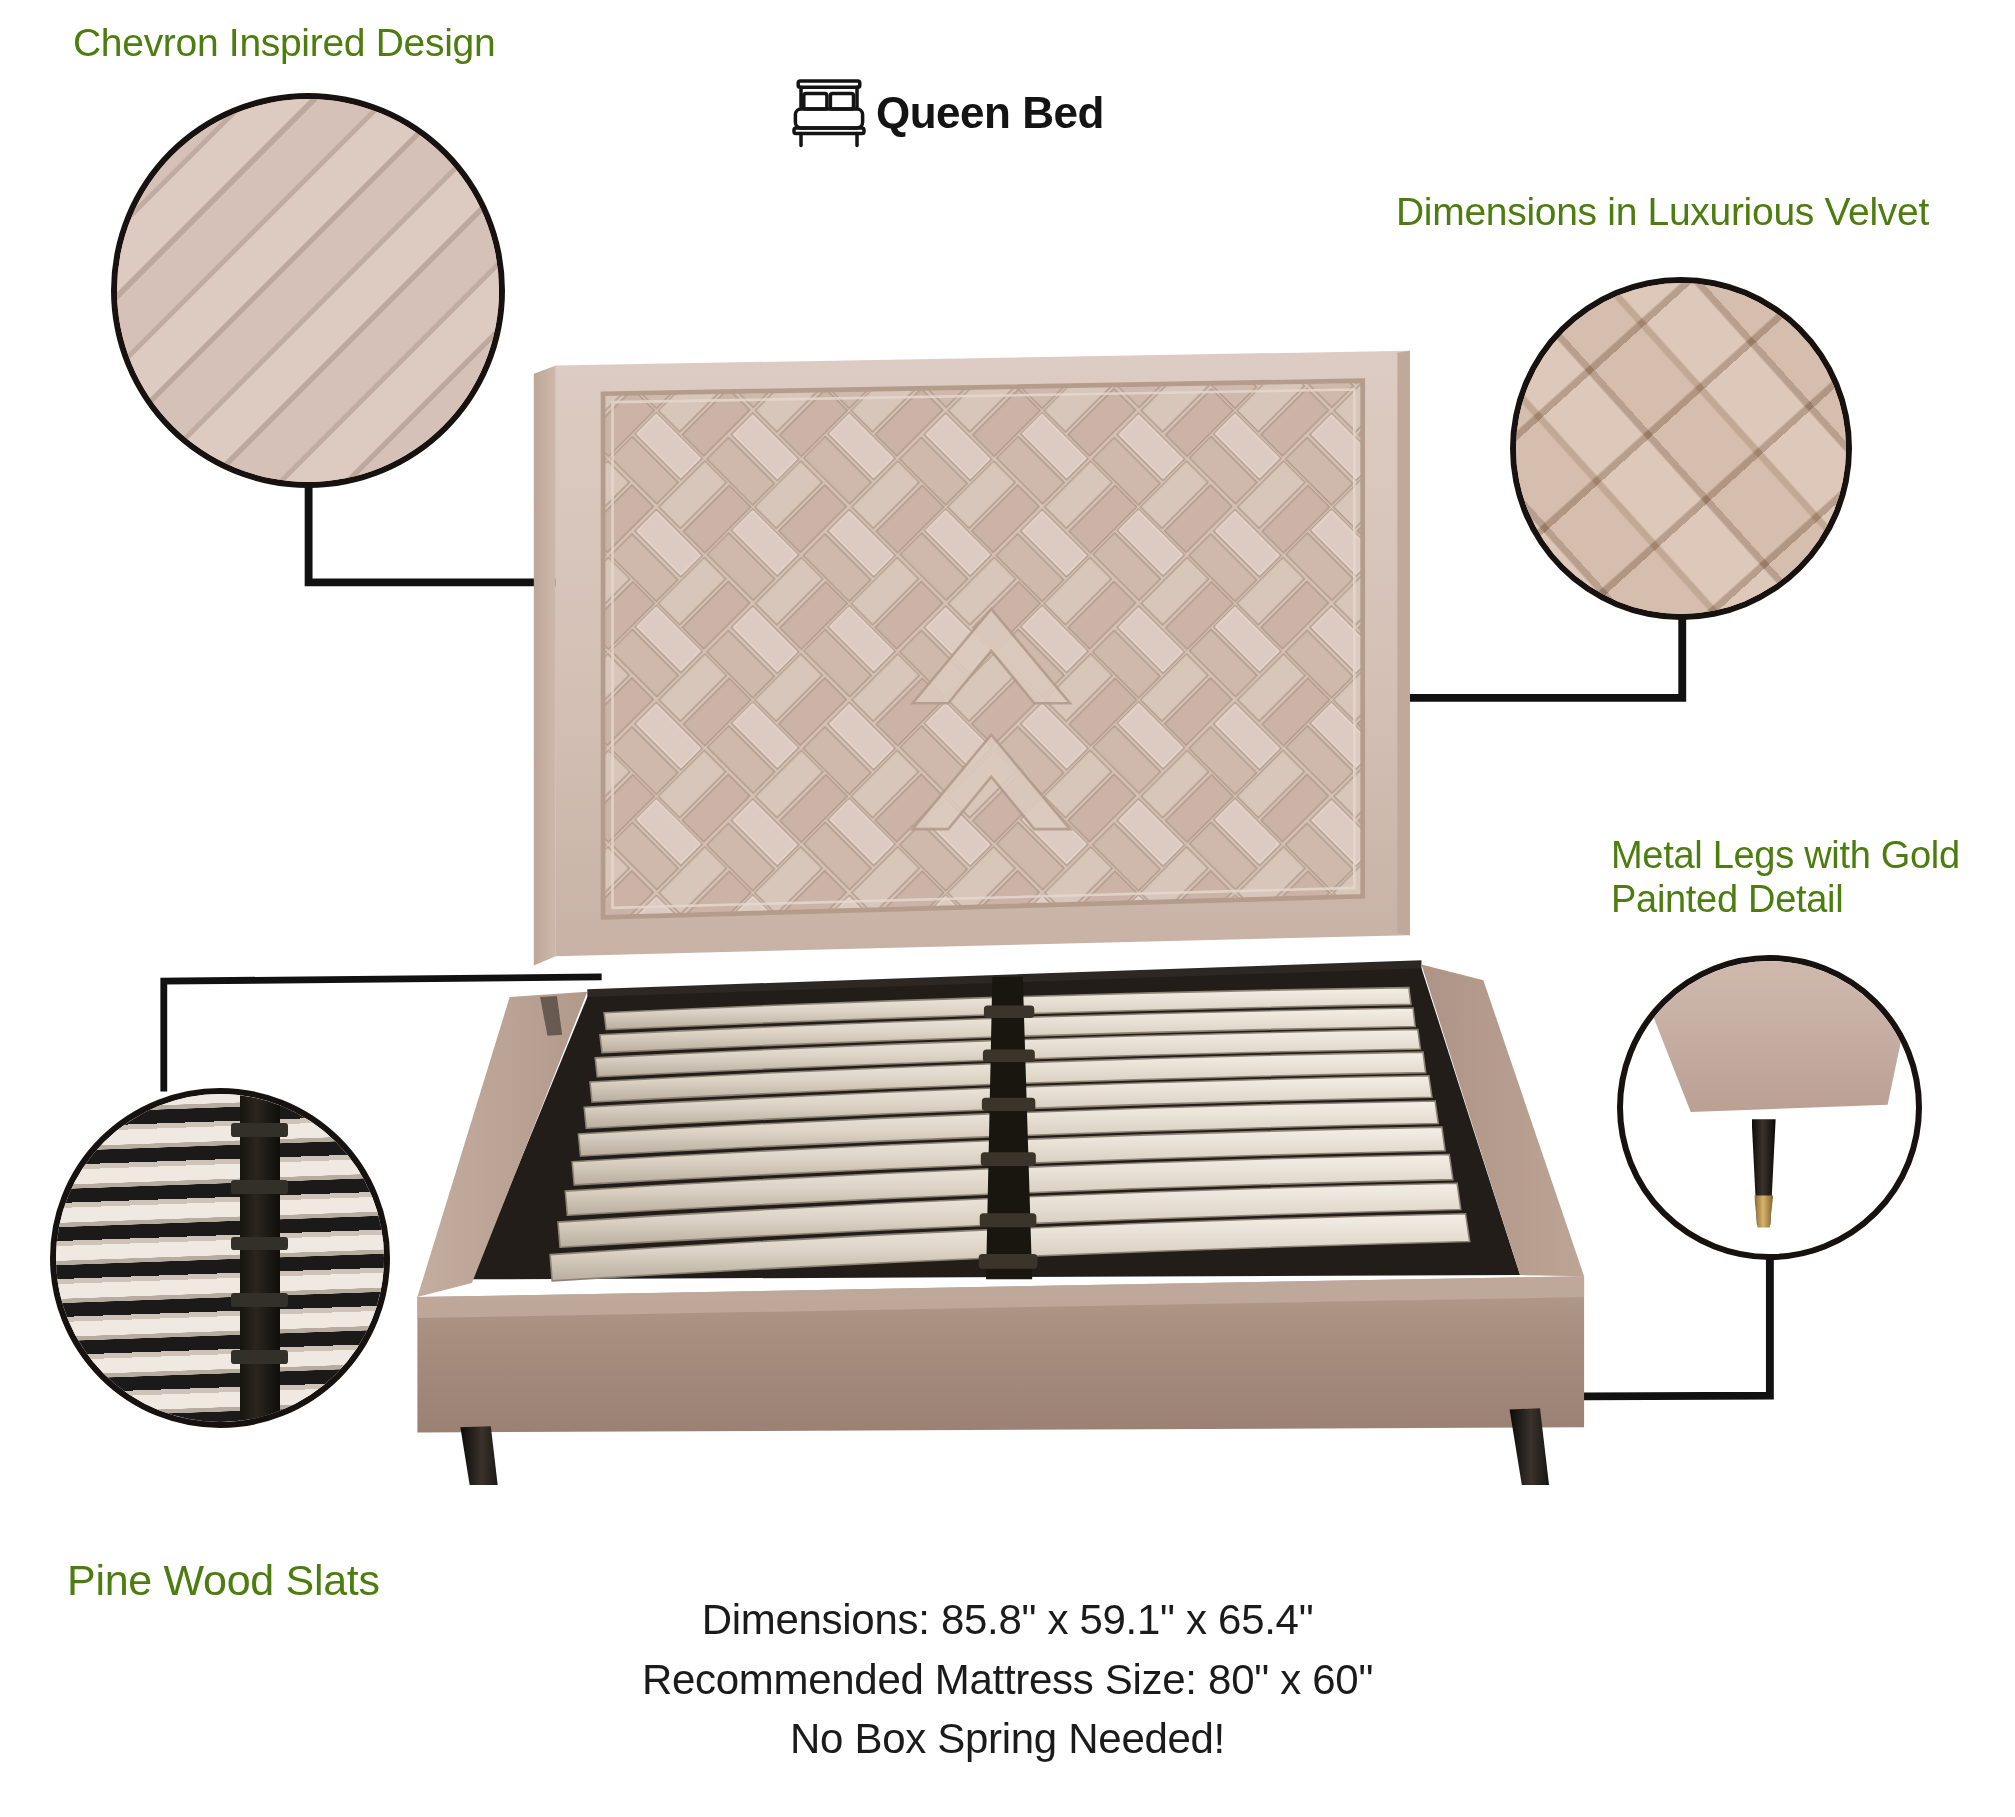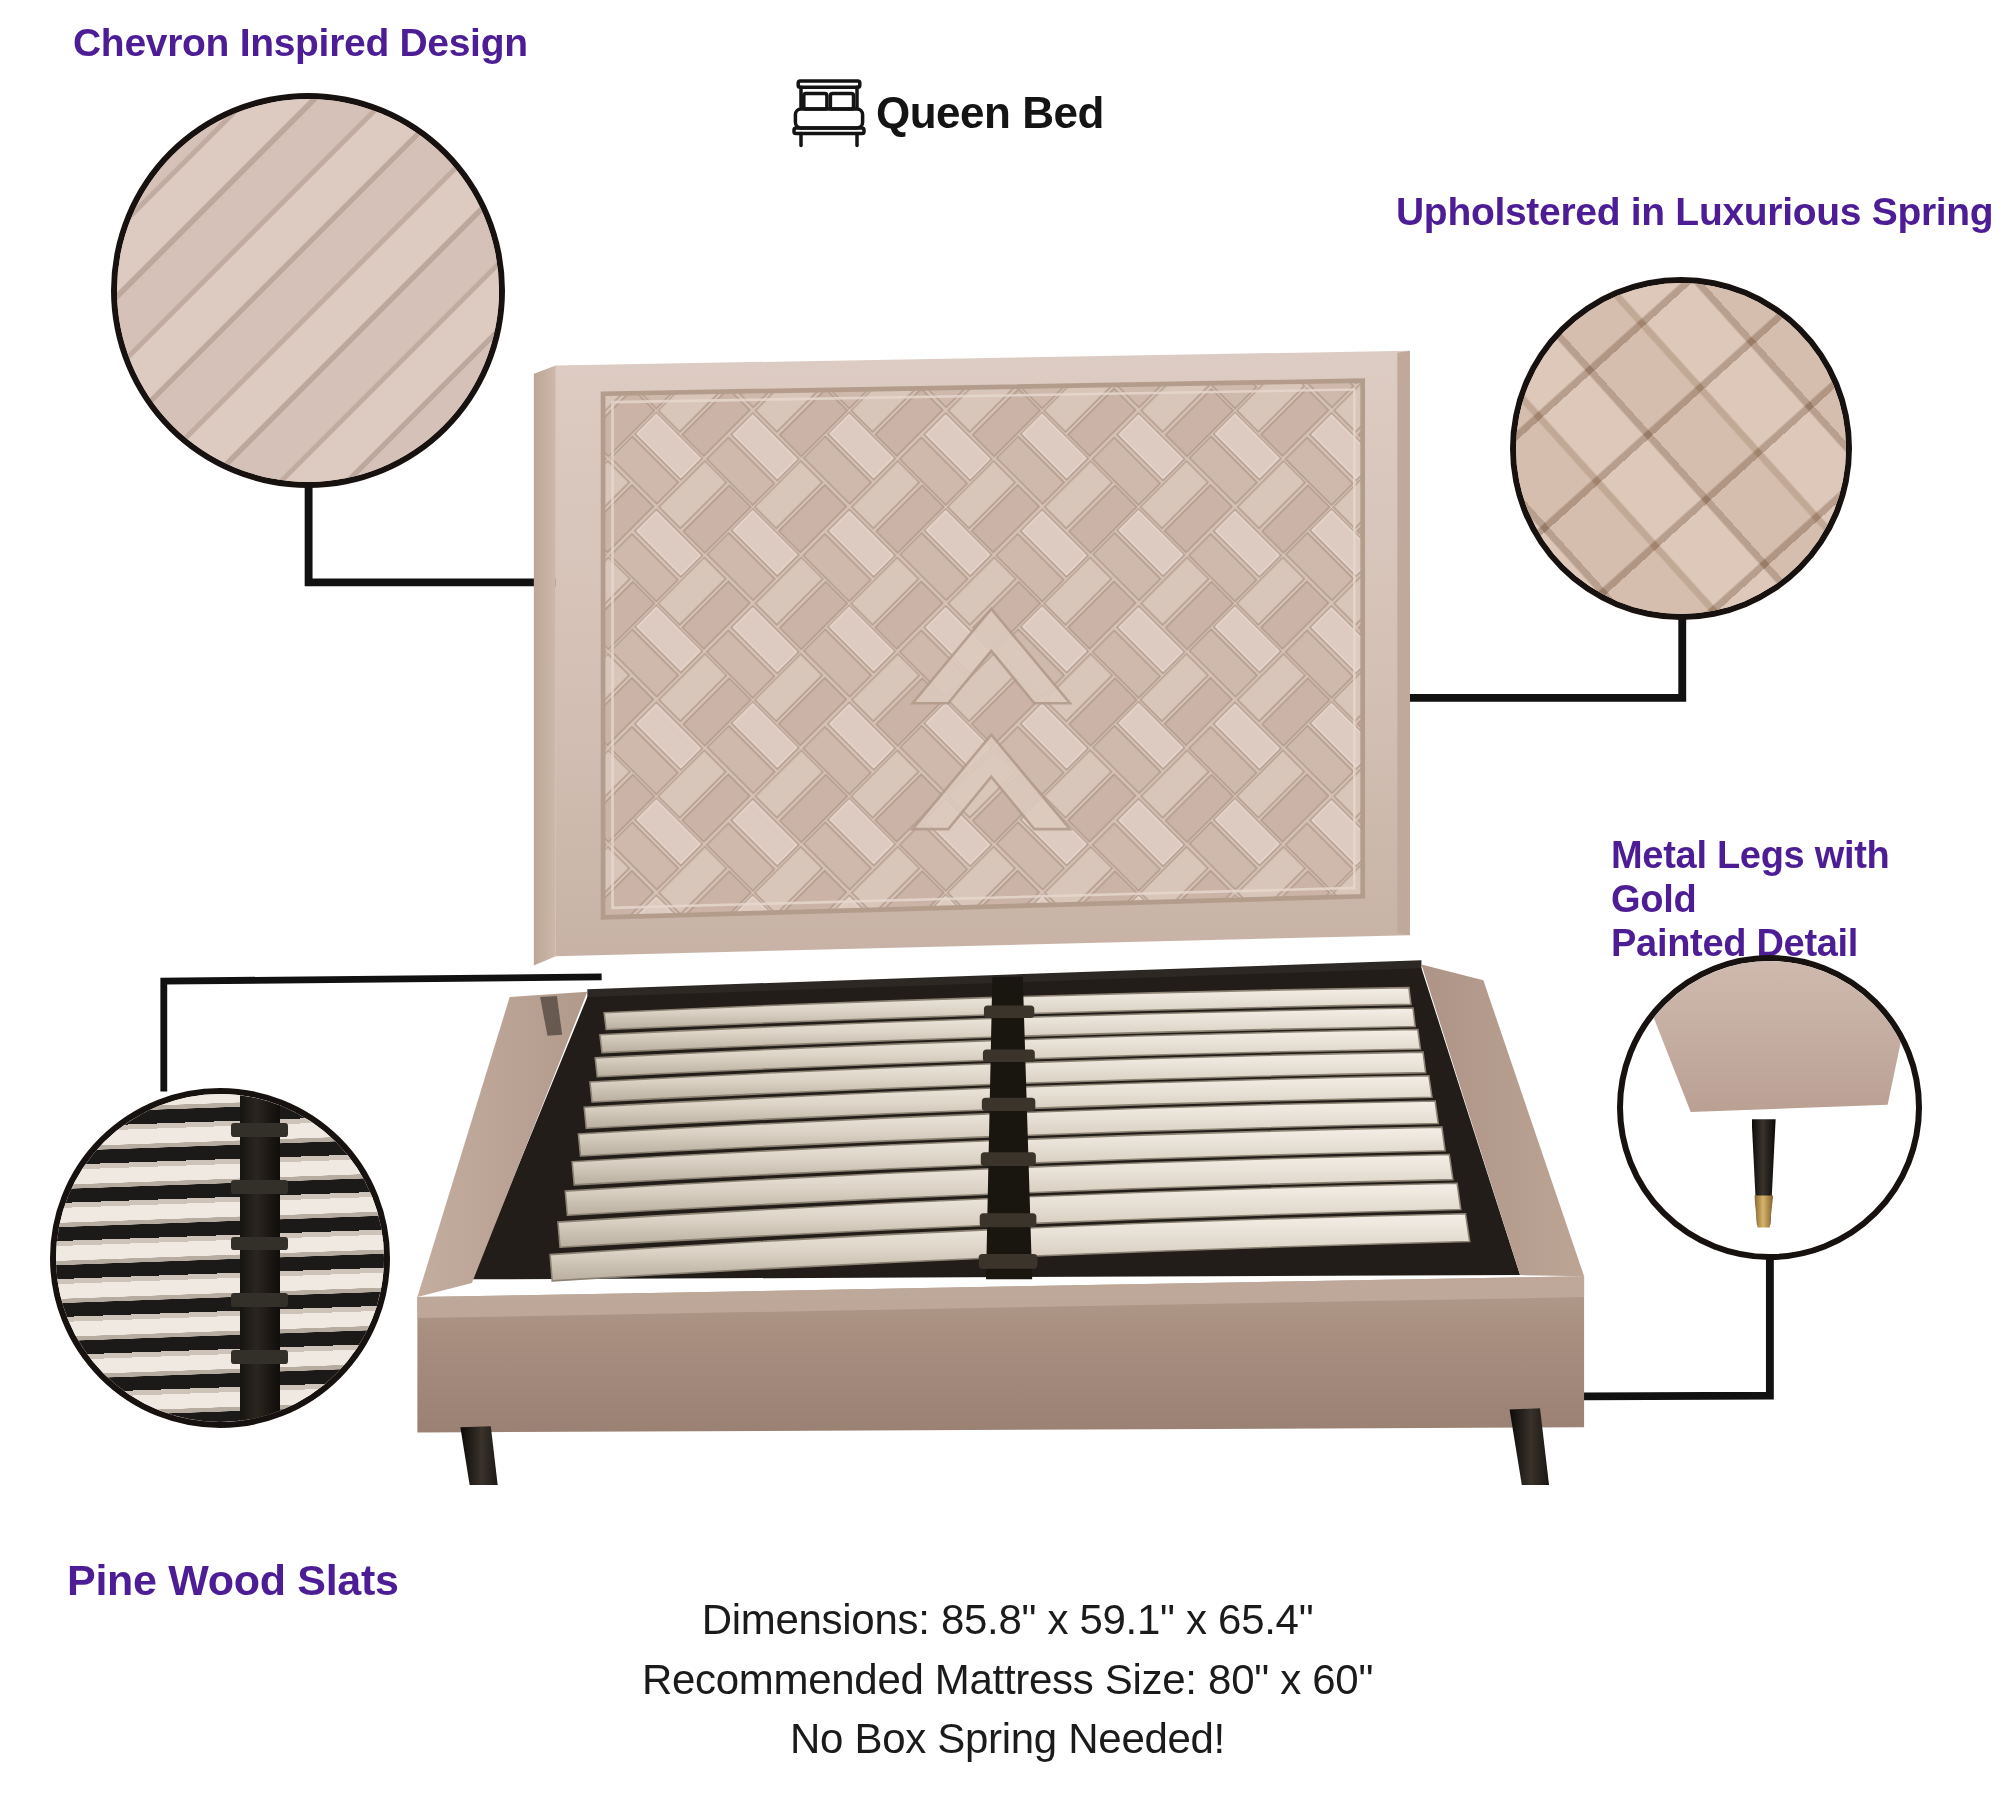--- a/index.html
+++ b/index.html
@@ -2,21 +2,21 @@
 <html style="font-size:8.4px"><head>
 <meta charset="utf-8">
 <style>
   html,body{margin:0;padding:0;background:#ffffff;}
   body{width:2015px;height:1817px;position:relative;overflow:hidden;
        font-family:"Liberation Sans",sans-serif;color:#111111;}
 
   .stage{position:absolute;inset:0;}
 
   
-  .label{position:absolute;font-weight:bold;color:#4c1d95;line-height:1.16;
+  .label{position:absolute;font-weight:normal;color:#4d7c0f;line-height:1.16;
          letter-spacing:-0.3px;}
   #lbl-chevron{left:73px;top:20px;font-size:39px;}
   #lbl-velvet{left:1396px;top:189px;font-size:39px;}
   #lbl-legs{left:1611px;top:833px;font-size:38px;text-align:left;width:367px;}
   #lbl-slats{left:67px;top:1556px;font-size:43px;}
 
   
   #header{position:absolute;left:787px;top:73px;display:flex;align-items:center;gap:5px;}
   #header .ttl{font-size:44px;font-weight:bold;letter-spacing:-0.5px;color:#141414;}
   #bed-icon{width:84px;height:79px;display:block;}
@@ -110,21 +110,21 @@
         <rect x="62" y="28" width="33" height="22" rx="3"></rect>
         <rect x="12" y="50" width="96" height="27" rx="8"></rect>
         <rect x="10" y="77" width="100" height="8" rx="3"></rect>
         <path d="M20 85 v17 M100 85 v17"></path>
       </g>
     </svg>
     <div class="ttl">Queen Bed</div>
   </div>
 
   <div class="label" id="lbl-chevron">Chevron Inspired Design</div>
-  <div class="label" id="lbl-velvet">Upholstered in Luxurious Spring</div>
+  <div class="label" id="lbl-velvet">Dimensions in Luxurious Velvet</div>
   <div class="label" id="lbl-legs">
     <div>Metal Legs with Gold</div>
     <div>Painted Detail</div>
   </div>
   <div class="label" id="lbl-slats">Pine Wood Slats</div>
 
   <svg id="wires" viewBox="0 0 3840 3463">
     <g fill="none" stroke="#111111" stroke-width="15" stroke-linecap="square">
 
       <path d="M588 930 L588 1110 L1880 1110"></path>

